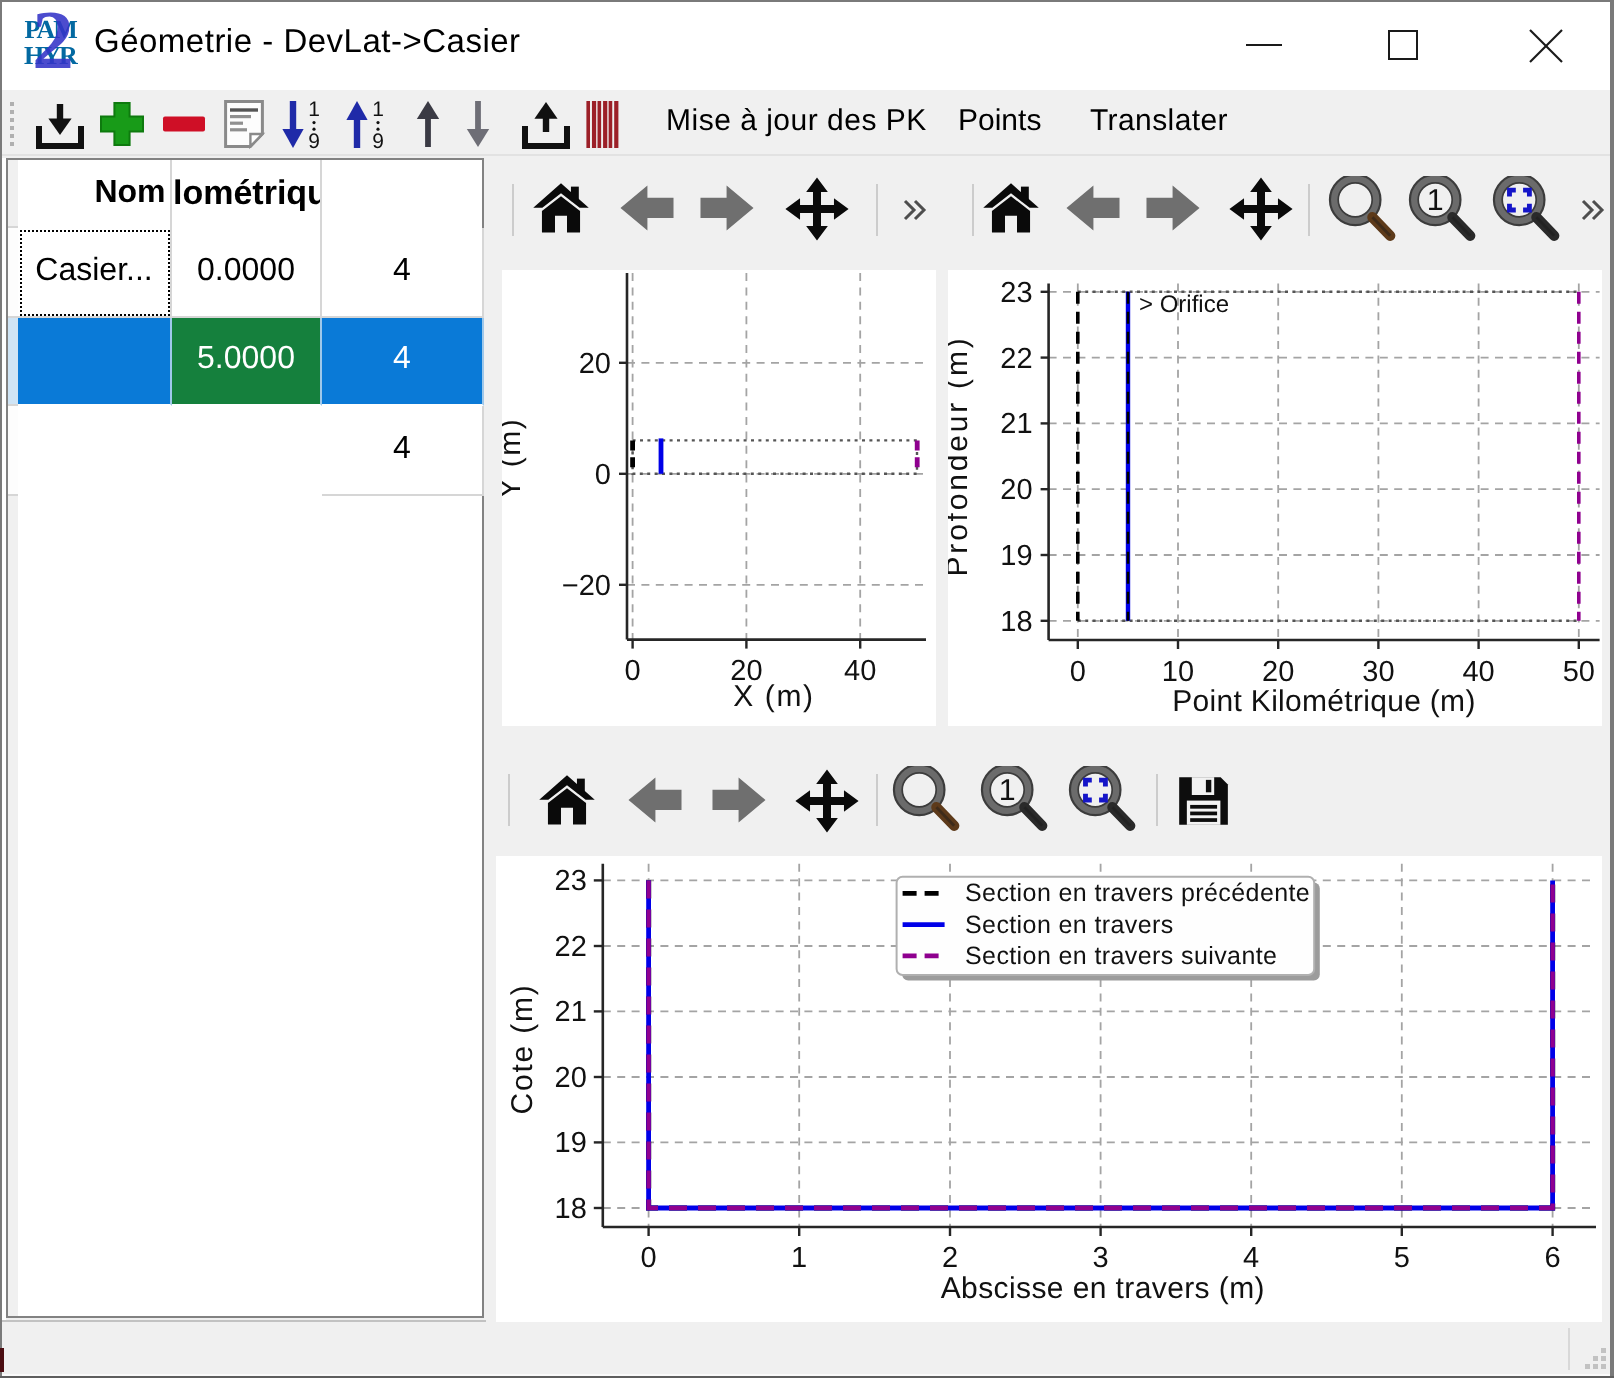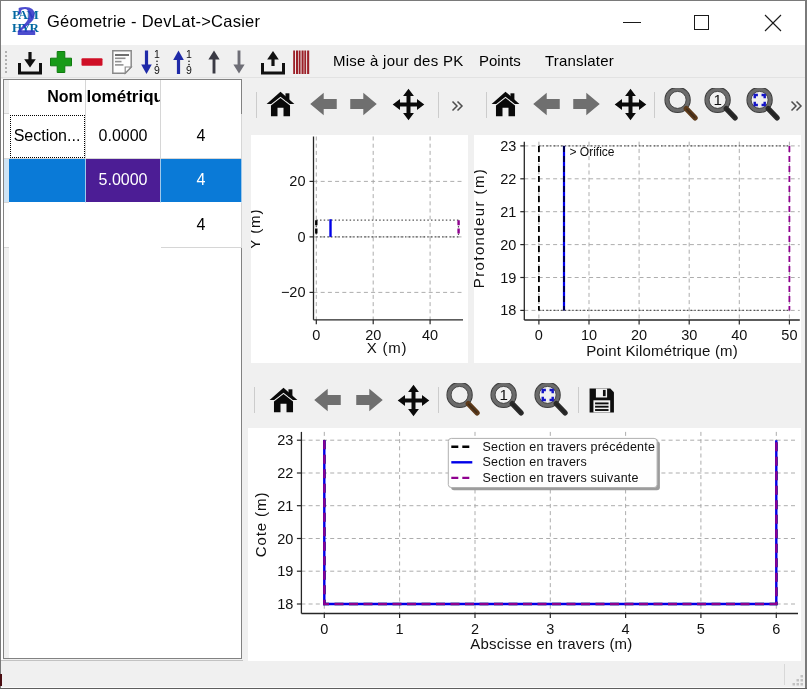--- a/index.html
+++ b/index.html
@@ -90,25 +90,25 @@
 <div class="abs" style="left:3px;top:79px;width:239px;height:580px;background:#ffffff;border:1px solid #828282;">
 <div class="abs" style="left:0;top:0;width:5px;height:100%;background:#f0f0f0;"></div>
 <div class="abs" style="left:0;top:0;width:5px;height:34px;background:#f0f0f0;border-bottom:1px solid #d6d6d6;"></div>
 <div class="abs" style="left:0;top:34px;width:5px;height:44.5px;background:#fdfdfd;border-bottom:1px solid #d6d6d6;"></div>
 <div class="abs" style="left:0;top:78.5px;width:5px;height:44.5px;background:#cfe4f5;border-bottom:1px solid #d6d6d6;"></div>
 <div class="abs" style="left:0;top:123.0px;width:5px;height:44.5px;background:#fdfdfd;border-bottom:1px solid #d6d6d6;"></div>
 <div class="abs" style="left:5px;top:0;width:77px;height:34px;font-weight:bold;font-size:16px;display:flex;align-items:center;justify-content:center;border-right:1px solid #d6d6d6;overflow:hidden;padding-left:36px;">Nom</div>
 <div class="abs" style="left:82px;top:0;width:75px;height:34px;font-weight:bold;display:flex;align-items:center;border-right:1px solid #d6d6d6;overflow:hidden;">
       <span style="white-space:nowrap;margin-left:-16.5px;font-size:17px;">Kilométrique</span>
     </div>
-<div class="abs" style="left:5px;top:34px;width:77px;height:44.5px;background:#ffffff;color:#000000;font-size:16px;display:flex;align-items:center;justify-content:center;border-right:1px solid #d6d6d6;border-bottom:1px solid #d6d6d6;outline:1px dotted #000;outline-offset:-2px;">Section...</div>
+<div class="abs" style="left:5px;top:34px;width:77px;height:44.5px;background:#ffffff;color:#000000;font-size:16px;display:flex;align-items:center;justify-content:center;border-right:1px solid #d6d6d6;border-bottom:1px solid #d6d6d6;outline:1px dotted #000;outline-offset:-2px;">Casier...</div>
 <div class="abs" style="left:82px;top:34px;width:75px;height:44.5px;background:#ffffff;color:#000000;font-size:16px;display:flex;align-items:center;justify-content:center;border-right:1px solid #d6d6d6;border-bottom:1px solid #d6d6d6;">0.0000</div>
 <div class="abs" style="left:157px;top:34px;width:81px;height:44.5px;background:#ffffff;color:#000000;font-size:16px;display:flex;align-items:center;justify-content:center;border-right:1px solid #d6d6d6;border-bottom:1px solid #d6d6d6;">4</div>
 <div class="abs" style="left:5px;top:78.5px;width:77px;height:44.5px;background:#0a7ad7;color:#ffffff;font-size:16px;display:flex;align-items:center;justify-content:center;border-right:1px solid #9fc8ea;border-bottom:1px solid #ffffff;"></div>
-<div class="abs" style="left:82px;top:78.5px;width:75px;height:44.5px;background:#4c1d95;color:#ffffff;font-size:16px;display:flex;align-items:center;justify-content:center;border-right:1px solid #9fc8ea;border-bottom:1px solid #ffffff;">5.0000</div>
+<div class="abs" style="left:82px;top:78.5px;width:75px;height:44.5px;background:#15803d;color:#ffffff;font-size:16px;display:flex;align-items:center;justify-content:center;border-right:1px solid #9fc8ea;border-bottom:1px solid #ffffff;">5.0000</div>
 <div class="abs" style="left:157px;top:78.5px;width:81px;height:44.5px;background:#0a7ad7;color:#ffffff;font-size:16px;display:flex;align-items:center;justify-content:center;border-right:1px solid #9fc8ea;border-bottom:1px solid #ffffff;">4</div>
 <div class="abs" style="left:157px;top:123.0px;width:81px;height:44.5px;background:#ffffff;color:#000000;font-size:16px;display:flex;align-items:center;justify-content:center;border-right:1px solid #d6d6d6;border-bottom:1px solid #d6d6d6;">4</div>
 </div>
 <div class="abs" style="left:243px;top:78px;width:562px;height:583px;background:#f0f0f0;"></div>
 <div class="abs" style="left:255.5px;top:91.5px;width:1px;height:26px;background:#cccccc;"></div>
 <div class="abs" style="left:266.0px;top:90.0px;"><svg width="29" height="29" viewBox="0 0 28 28">
       <rect x="18.8" y="3.2" width="3.8" height="7" fill="#0a0a0a"></rect>
       <path d="M14 1.6 L27.4 13.4 L23 13.4 L14 6.4 L5 13.4 L0.6 13.4 Z" fill="#0a0a0a"></path>
       <path d="M4.8 15 L14 7.8 L23.2 15 L23.2 25.4 L16.9 25.4 L16.9 17.2 L11.1 17.2 L11.1 25.4 L4.8 25.4 Z" fill="#0a0a0a"></path>
     </svg></div>

